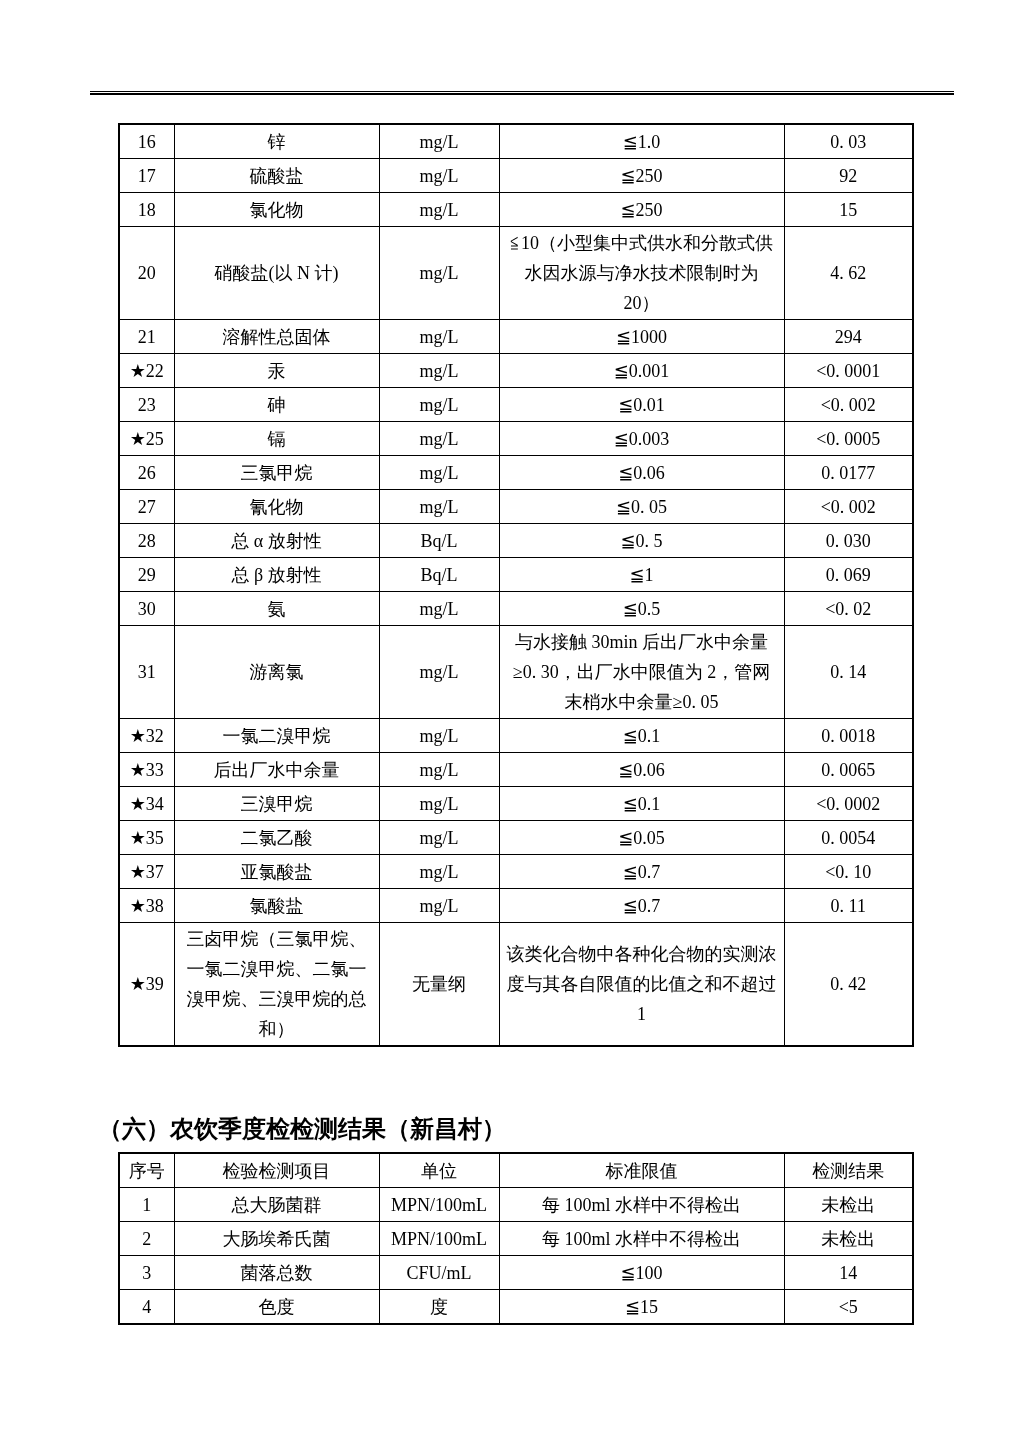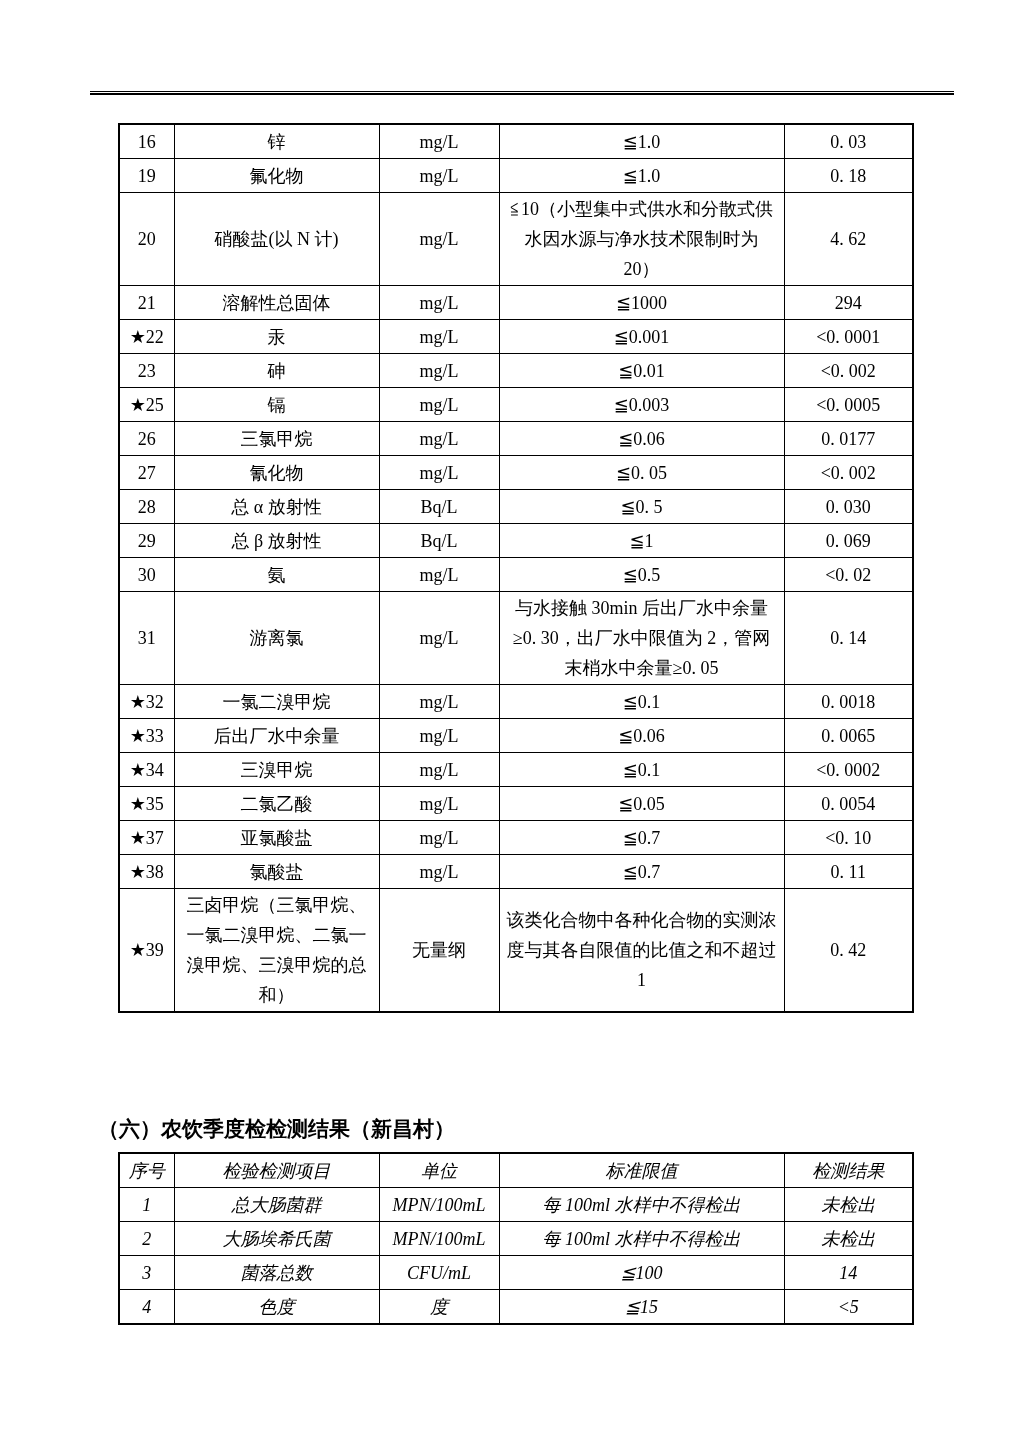--- a/index.html
+++ b/index.html
@@ -13,37 +13,37 @@
     position:absolute;left:90px;top:91px;width:864px;height:1px;
     border-top:1px solid #000;border-bottom:2px solid #000;
   }
   table.report{
     position:absolute;left:118px;width:794px;
     border-collapse:collapse;table-layout:fixed;
     border:2px solid #000;
     padding-left:37px;
   }
   #table1{top:123px;}
-  #table2{top:1152px;font-style:italic;}
+  #table2{top:1152px;}
   .report td,.report th{
     border:1px solid #000;
     text-align:center;vertical-align:middle;
     font-size:18px;font-weight:normal;
     line-height:30px;height:31px;
     padding:1px 7px;
     word-break:break-word;
   }
   .c-no{width:55px;}
   .c-item{width:205px;}
   .c-unit{width:120px;}
   .c-limit{width:285px;}
   .c-result{width:129px;}
   .section-heading{
     position:absolute;left:98px;top:1114px;width:840px;
-    font-size:21px;font-weight:bold;line-height:30px;
+    font-size:24px;font-weight:bold;line-height:30px;
     white-space:nowrap;
   }
 </style>
 </head>
 <body>
 
 <div class="header-rule"></div>
 
 <table class="report" id="table1">
   <colgroup>
@@ -56,29 +56,36 @@
   <tbody>
 
       <tr>
         <td>16</td>
         <td>锌</td>
         <td>mg/L</td>
         <td>≦1.0</td>
         <td>0. 03</td>
       </tr>
 
-
-
-      <tr>
-        <td>19</td>
-        <td>氟化物</td>
-        <td>mg/L</td>
-        <td>≦1.0</td>
-        <td>0. 18</td>
-      </tr>
+      <tr>
+        <td>17</td>
+        <td>硫酸盐</td>
+        <td>mg/L</td>
+        <td>≦250</td>
+        <td>92</td>
+      </tr>
+
+      <tr>
+        <td>18</td>
+        <td>氯化物</td>
+        <td>mg/L</td>
+        <td>≦250</td>
+        <td>15</td>
+      </tr>
+
 
       <tr>
         <td>20</td>
         <td>硝酸盐(以 N 计)</td>
         <td>mg/L</td>
         <td>≦10（小型集中式供水和分散式供水因水源与净水技术限制时为 20）</td>
         <td>4. 62</td>
       </tr>
 
       <tr>

